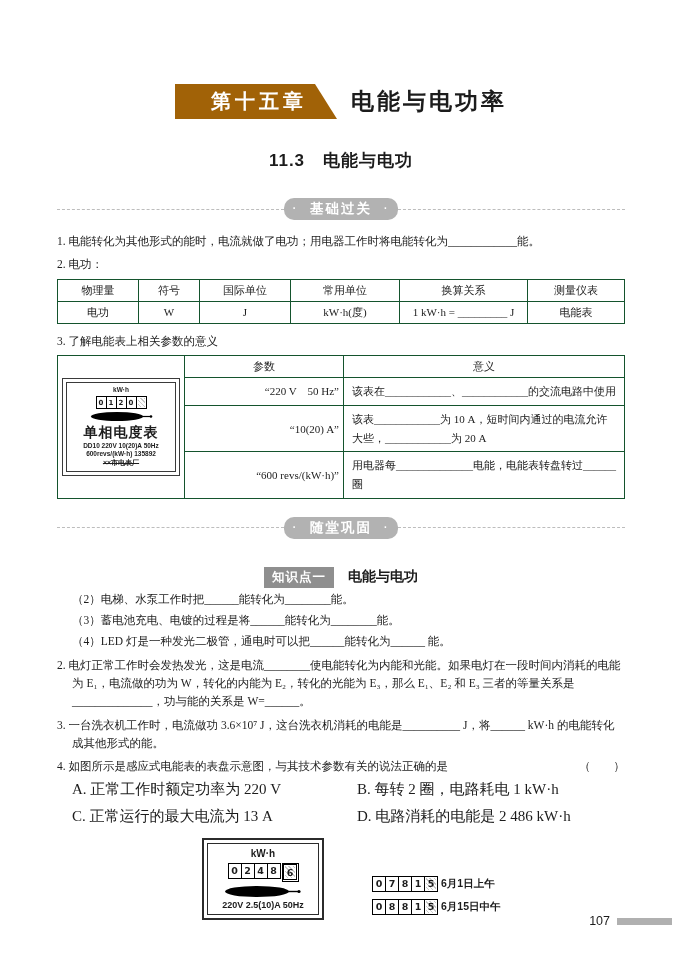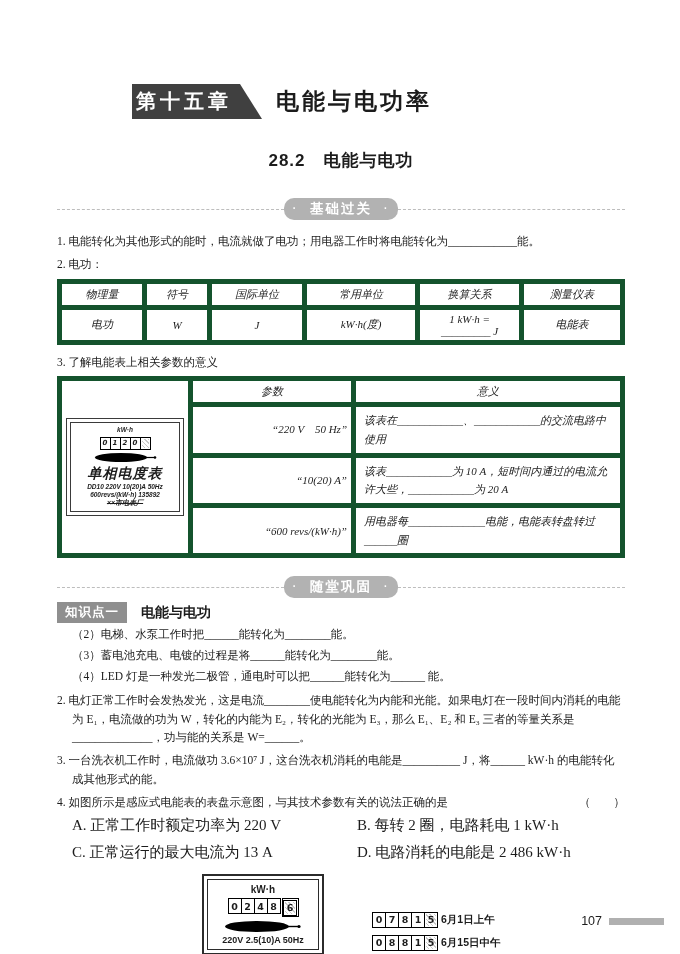--- a/index.html
+++ b/index.html
@@ -6,22 +6,22 @@
   body{
     width:680px;height:954px;background:#ffffff;position:relative;
     font-family:"Liberation Serif","DejaVu Serif",serif;
     color:#1c1c1c;overflow:hidden;
   }
   .content{position:absolute;left:57px;right:55px;top:0;}
 
   
   .chapter-row{margin-top:84px;display:flex;align-items:center;}
   .chapter-badge{
-    background:#404040;color:#fff;font-weight:bold;font-size:20px;
-    padding:4px 30px 4px 4px;margin-left:75px;letter-spacing:4px;
+    background:#a16207;color:#fff;font-weight:bold;font-size:20px;
+    padding:4px 30px 4px 36px;margin-left:118px;letter-spacing:4px;
     clip-path:polygon(0 0,calc(100% - 22px) 0,100% 100%,0 100%);
     font-family:"Liberation Sans","DejaVu Sans",sans-serif;
   }
   .chapter-title{font-size:23px;font-weight:bold;margin-left:14px;letter-spacing:3px;
     font-family:"Liberation Sans","DejaVu Sans",sans-serif;}
   .lesson-title{text-align:center;font-size:17px;font-weight:bold;margin-top:30px;letter-spacing:1px;
     font-family:"Liberation Sans","DejaVu Sans",sans-serif;}
 
   
   .section-divider{display:flex;align-items:center;margin-top:26px;}
@@ -33,21 +33,21 @@
   }
   .section-pill .pill-dot{font-size:10px;line-height:1;}
 
   
   .q{font-size:11.5px;line-height:1.6;margin:5px 0 0 0;padding-left:15px;text-indent:-15px;}
   .sub{font-size:11.5px;line-height:1.65;margin:2px 0 0 15px;}
 
   
   table{border-collapse:collapse;width:100%;font-size:11px;}
   .tbl{margin-top:5px;}
-  .tbl th,.tbl td{border:5px solid #14532d;text-align:center;padding:3px 4px;font-weight:normal;font-style:italic;}
+  .tbl th,.tbl td{border:1px solid #14532d;text-align:center;padding:3px 4px;font-weight:normal;}
   .tbl th{font-weight:normal;}
   .t2 td.meaning{text-align:left;padding:4px 8px;line-height:1.7;}
   .t2 td.param{width:150px;text-align:right;}
   .t2 td.meter-cell{width:118px;padding:4px;}
 
   
   .meter-frame{border:1px solid #3a3a3a;padding:3px;background:#fff;}
   .meter-inner{border:1px solid #3a3a3a;padding:3px 2px;text-align:center;}
   .m-small{font-size:6.5px;font-weight:bold;line-height:1.2;
     font-family:"Liberation Sans","DejaVu Sans",sans-serif;}
@@ -81,48 +81,48 @@
   .m4-spec{font-size:9px;font-weight:bold;margin-top:2px;
     font-family:"Liberation Sans","DejaVu Sans",sans-serif;}
 
   
   .fig5{margin-left:48px;margin-top:38px;}
   .fig5-row{display:flex;align-items:center;margin-bottom:7px;}
   .fig5-label{font-size:10.5px;font-weight:bold;margin-left:3px;
     font-family:"Liberation Sans","DejaVu Sans",sans-serif;}
 
   
-  .kp{display:flex;align-items:center;margin-top:4px;}
+  .kp{display:flex;align-items:center;margin-top:28px;justify-content:center;}
   .kp-badge{background:#8f8f8f;color:#fff;font-weight:bold;font-size:12.5px;
     padding:2px 8px;letter-spacing:1px;
     font-family:"Liberation Sans","DejaVu Sans",sans-serif;}
   .kp-title{font-size:14px;font-weight:bold;margin-left:14px;
     font-family:"Liberation Sans","DejaVu Sans",sans-serif;}
 
   
   .q4-stem{display:flex;justify-content:space-between;font-size:11.5px;line-height:1.6;margin-top:5px;}
   .options{display:grid;grid-template-columns:285px auto;margin-left:15px;font-size:15px;line-height:1.8;}
 
   
-  .pageno{position:absolute;right:16px;bottom:26px;display:flex;align-items:center;margin-left:22px;}
+  .pageno{position:absolute;right:8px;bottom:26px;display:flex;align-items:center;margin-left:22px;}
   .pageno .num{font-size:12.5px;font-family:"Liberation Sans","DejaVu Sans",sans-serif;}
   .pageno .bar{width:55px;height:7px;background:#b0b0b0;margin-left:7px;}
 
   .disk-svg{display:block;margin:2px auto;}
 </style>
 </head>
 <body>
 
 <div class="content">
 
   <div class="chapter-row">
     <div class="chapter-badge">第十五章</div>
     <div class="chapter-title">电能与电功率</div>
   </div>
-  <div class="lesson-title">28.2　电能与电功</div>
+  <div class="lesson-title">11.3　电能与电功</div>
 
   <div class="section-divider">
     <div class="dash"></div>
     <div class="section-pill">
       <span class="pill-dot">·</span>
       <span>基础过关</span>
       <span class="pill-dot">·</span>
     </div>
     <div class="dash"></div>
   </div>

